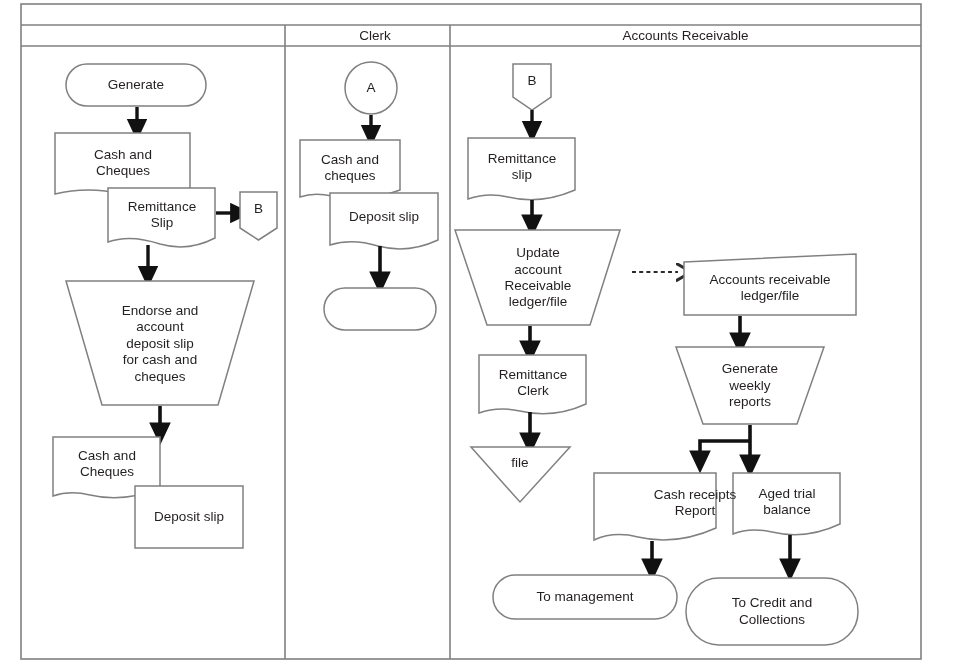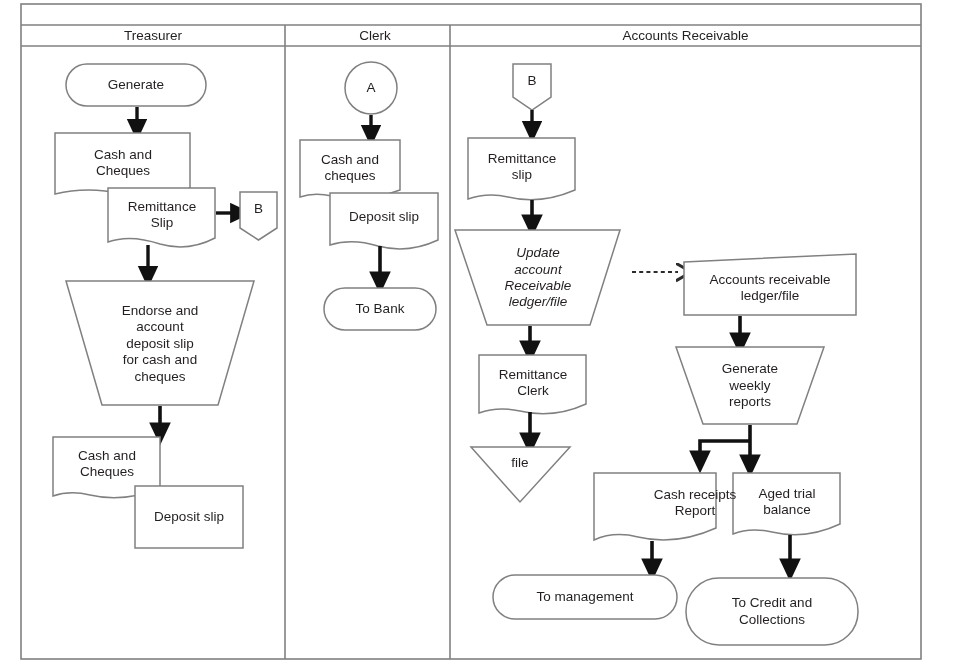--- a/index.html
+++ b/index.html
@@ -137,21 +137,20 @@
 
     <g>
       <rect x="493" y="575" width="184" height="44" rx="22" ry="22" fill="#fff" stroke="#808080" stroke-width="1.5"></rect>
     </g>
     <g>
       <rect x="686" y="578" width="172" height="67" rx="33" ry="33" fill="#fff" stroke="#808080" stroke-width="1.5"></rect>
     </g>
   </svg>
 
 
-  <div class="hdr" style="left:21px;top:25px;width:264px;">Treasurer</div>
   <div class="hdr" style="left:285px;top:25px;width:180px;">Clerk</div>
   <div class="hdr" style="left:450px;top:25px;width:471px;">Accounts Receivable</div>
 
   <div class="lbl f13" style="left:66px;top:64px;width:140px;height:42px;">Generate</div>
   <div class="lbl f13" style="left:58px;top:136px;width:130px;height:54px;">
       <div>
         <div>Cash and</div>
         <div>Cheques</div>
       </div>
     </div>
@@ -180,30 +179,29 @@
   <div class="lbl f13" style="left:135px;top:486px;width:108px;height:62px;">Deposit slip</div>
 
   <div class="lbl f13" style="left:345px;top:62px;width:52px;height:52px;">A</div>
   <div class="lbl f13" style="left:302px;top:142px;width:96px;height:52px;">
       <div>
         <div>Cash and</div>
         <div>cheques</div>
       </div>
     </div>
   <div class="lbl f13" style="left:332px;top:195px;width:104px;height:44px;">Deposit slip</div>
-  <div class="lbl f13" style="left:324px;top:288px;width:112px;height:42px;">To Bank</div>
 
   <div class="lbl f13" style="left:513px;top:66px;width:38px;height:30px;">B</div>
   <div class="lbl f13" style="left:470px;top:141px;width:104px;height:52px;">
       <div>
         <div>Remittance</div>
         <div>slip</div>
       </div>
     </div>
-  <div class="lbl f13" style="left:480px;top:233px;width:116px;height:90px;font-style:italic;">
+  <div class="lbl f13" style="left:480px;top:233px;width:116px;height:90px;">
       <div>
         <div>Update</div>
         <div>account</div>
         <div>Receivable</div>
         <div>ledger/file</div>
       </div>
     </div>
   <div class="lbl f13" style="left:481px;top:357px;width:104px;height:52px;">
       <div>
         <div>Remittance</div>

